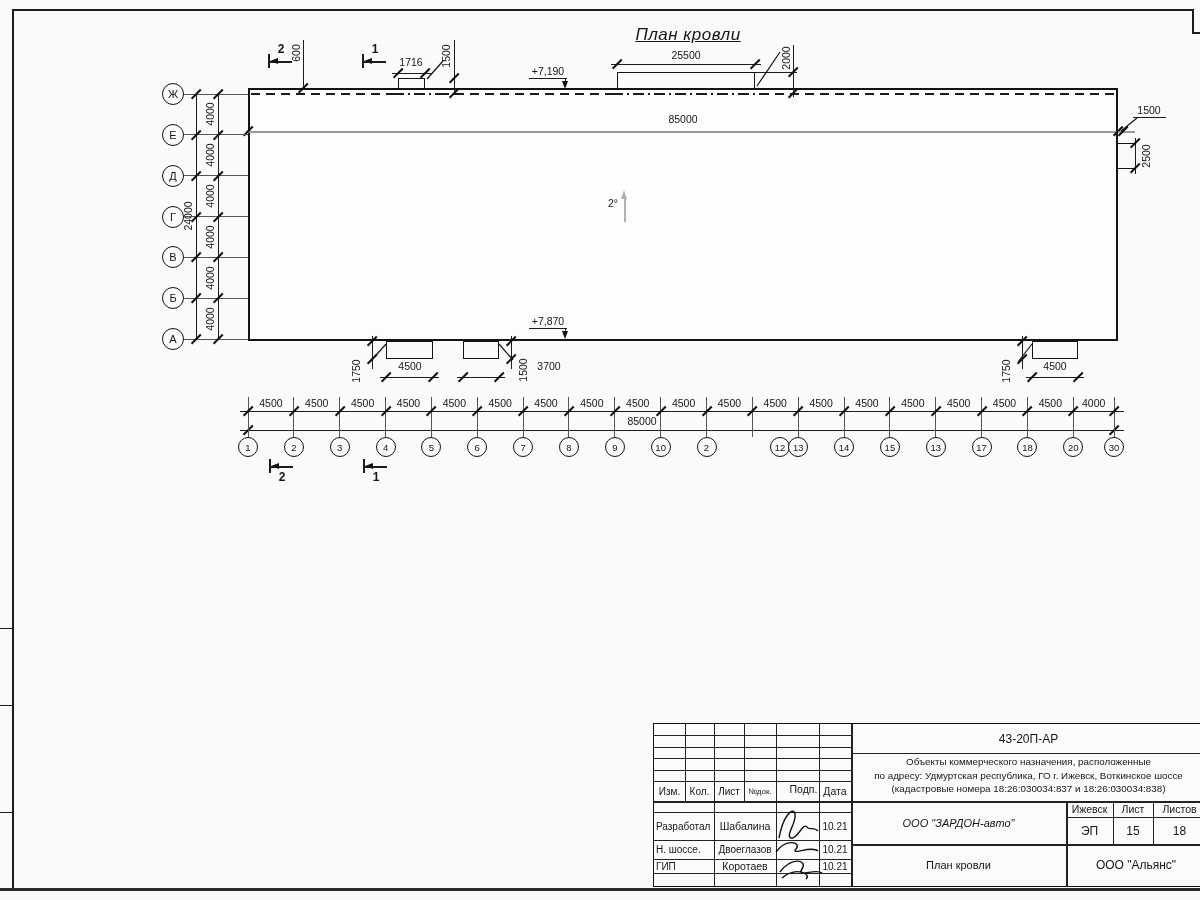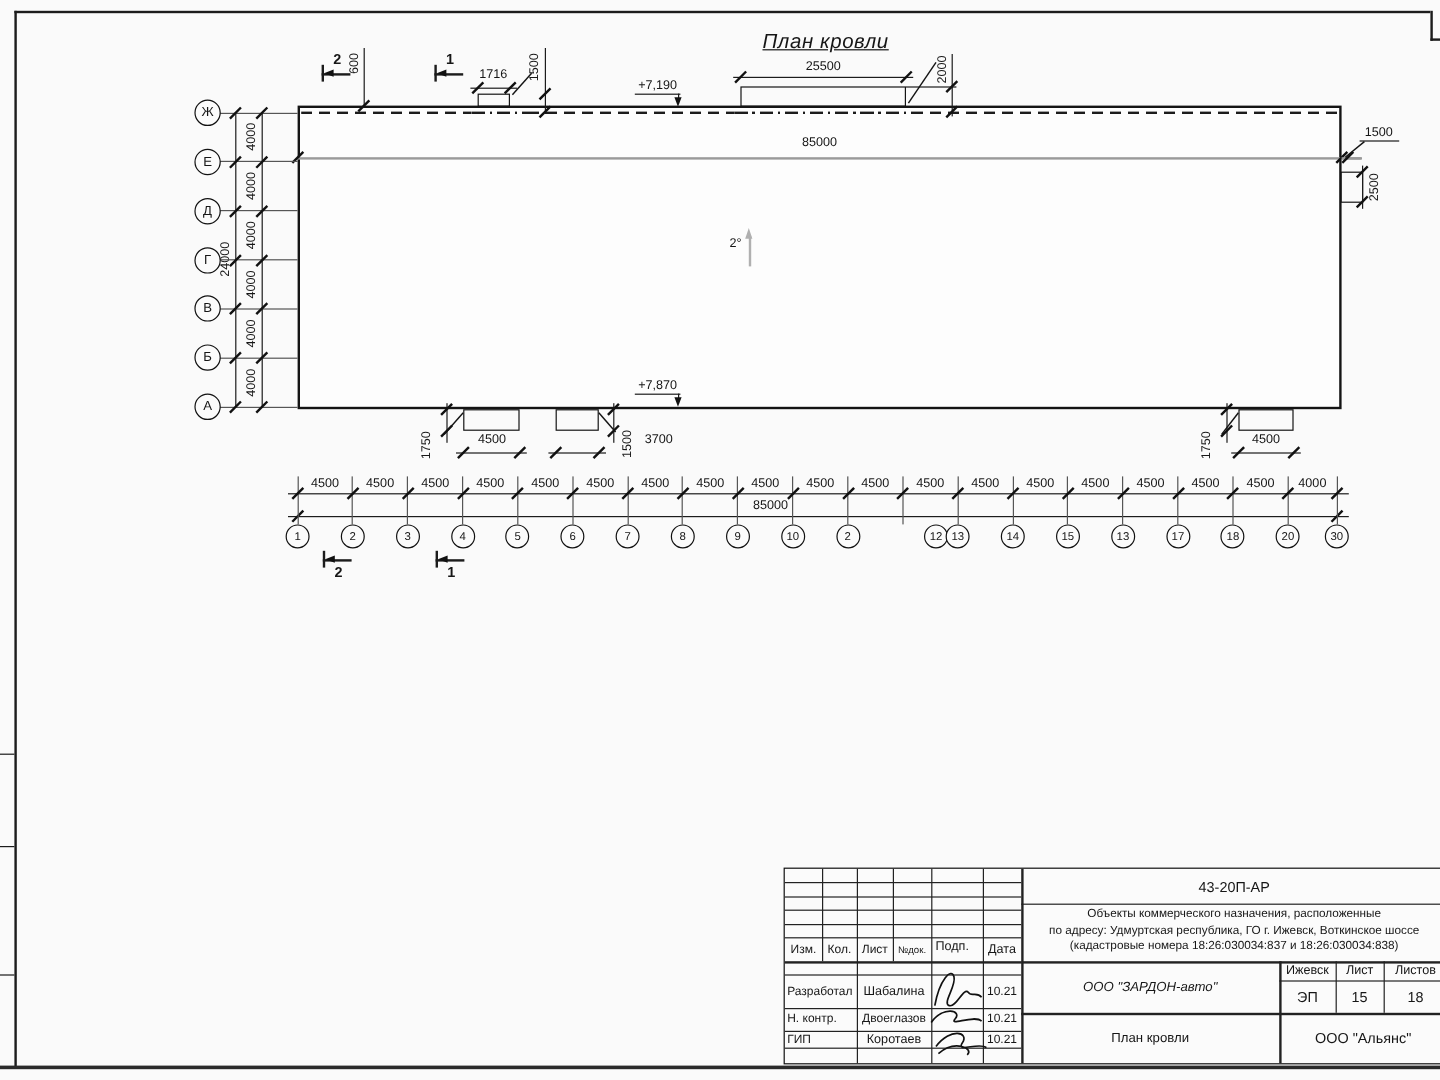--- a/index.html
+++ b/index.html
@@ -306,31 +306,31 @@
   <div class="vl" style="left:31px;top:0;height:77px;"></div>
   <div class="vl" style="left:60px;top:0;height:162px;"></div>
   <div class="vl" style="left:90px;top:0;height:77px;"></div>
   <div class="vl" style="left:122px;top:0;height:162px;"></div>
   <div class="vl" style="left:165px;top:0;height:162px;"></div>
 
   <div class="cell" style="left:0;top:57px;width:31px;height:20px;font-size:10px;">Изм.</div>
   <div class="cell" style="left:31px;top:57px;width:29px;height:20px;font-size:10px;">Кол.</div>
   <div class="cell" style="left:60px;top:57px;width:30px;height:20px;font-size:10px;">Лист</div>
   <div class="cell" style="left:90px;top:57px;width:32px;height:20px;font-size:8px;">№док.</div>
-  <div class="cell" style="left:118px;top:57px;width:43px;height:16px;font-size:10.5px;">Подп.</div>
+  <div class="cell" style="left:128px;top:57px;width:43px;height:16px;font-size:10.5px;">Подп.</div>
   <div class="cell" style="left:165px;top:57px;width:32px;height:20px;font-size:10.5px;">Дата</div>
 
   <div class="hl" style="left:0;top:88px;width:197px;"></div>
   <div class="hl" style="left:0;top:116px;width:197px;"></div>
   <div class="hl" style="left:0;top:135px;width:197px;"></div>
   <div class="hl" style="left:0;top:149px;width:197px;"></div>
   <div class="cell" style="left:2px;top:88px;width:58px;height:28px;justify-content:flex-start;font-size:10px;">Разработал</div>
   <div class="cell" style="left:60px;top:88px;width:62px;height:28px;font-size:10.5px;">Шабалина</div>
   <div class="cell" style="left:165px;top:88px;width:32px;height:28px;font-size:10px;">10.21</div>
-  <div class="cell" style="left:2px;top:116px;width:58px;height:19px;justify-content:flex-start;font-size:10px;">Н. контр.</div>
+  <div class="cell" style="left:2px;top:116px;width:58px;height:19px;justify-content:flex-start;font-size:10px;">Н. шоссе.</div>
   <div class="cell" style="left:60px;top:116px;width:62px;height:19px;font-size:10px;">Двоеглазов</div>
   <div class="cell" style="left:165px;top:116px;width:32px;height:19px;font-size:10px;">10.21</div>
   <div class="cell" style="left:2px;top:135px;width:58px;height:14px;justify-content:flex-start;font-size:10px;">ГИП</div>
   <div class="cell" style="left:60px;top:135px;width:62px;height:14px;font-size:10.5px;">Коротаев</div>
   <div class="cell" style="left:165px;top:135px;width:32px;height:14px;font-size:10px;">10.21</div>
 
   <svg style="position:absolute;left:120px;top:80px;width:46px;height:40px;" viewBox="0 0 46 40">
     <path d="M5,34 C9,12 19,2 21,10 C23,18 11,32 17,34 C23,36 29,18 33,23 C35,27 40,22 44,27" stroke="#111" stroke-width="1.4" fill="none"></path>
   </svg>
   <svg style="position:absolute;left:118px;top:112px;width:52px;height:46px;" viewBox="0 0 52 46">

